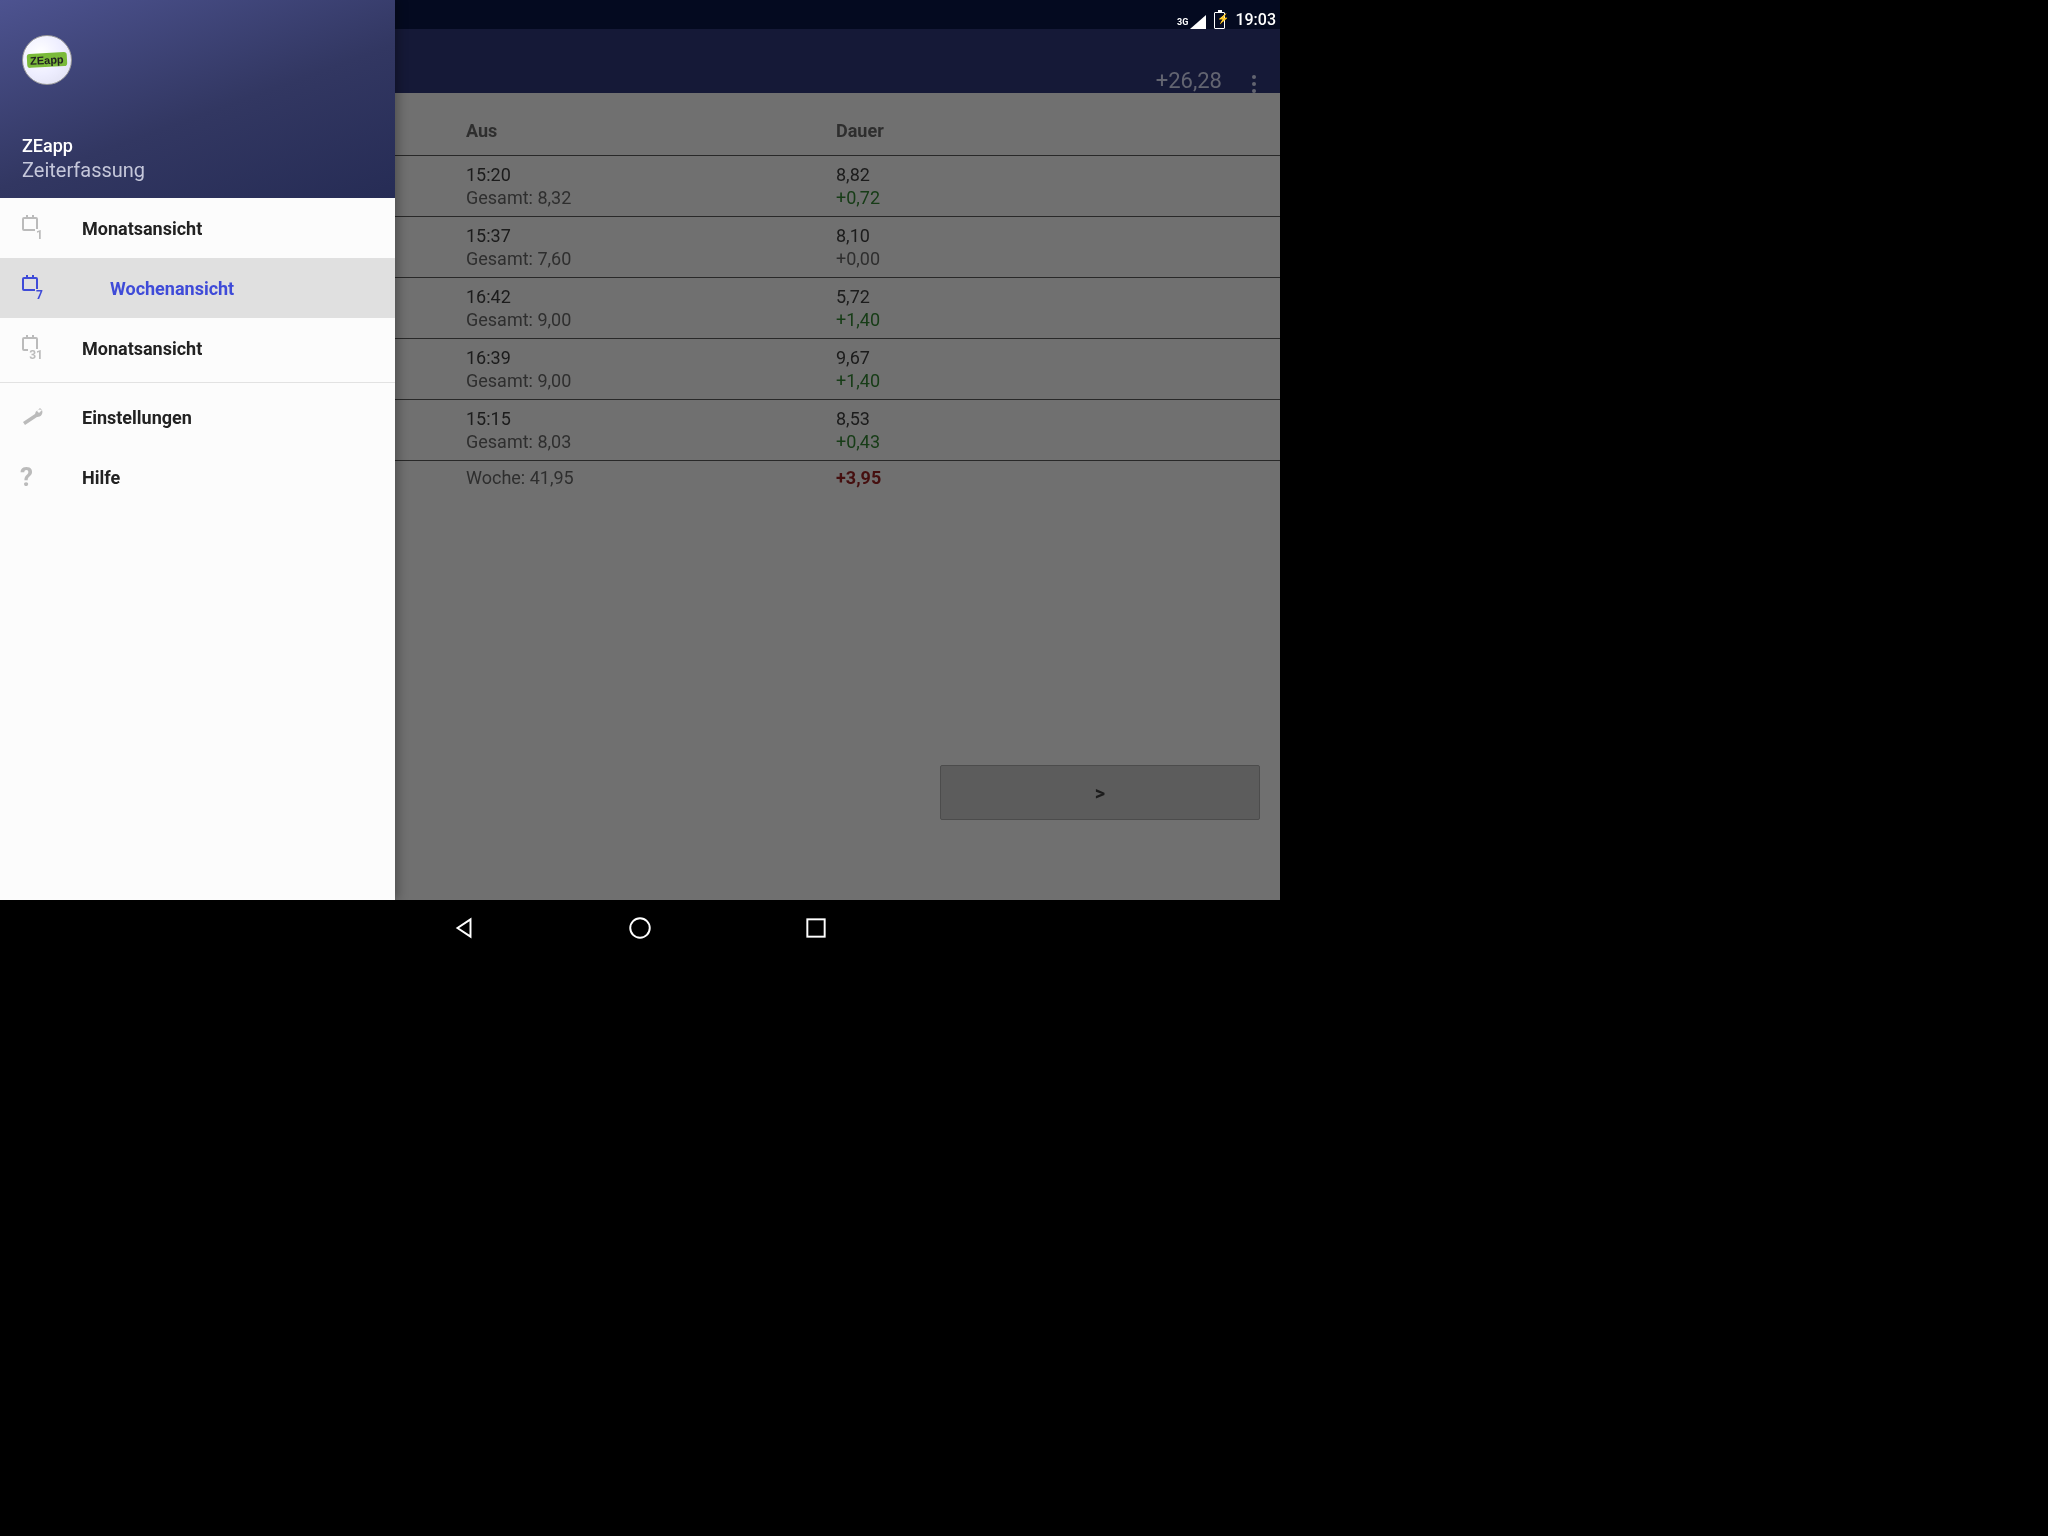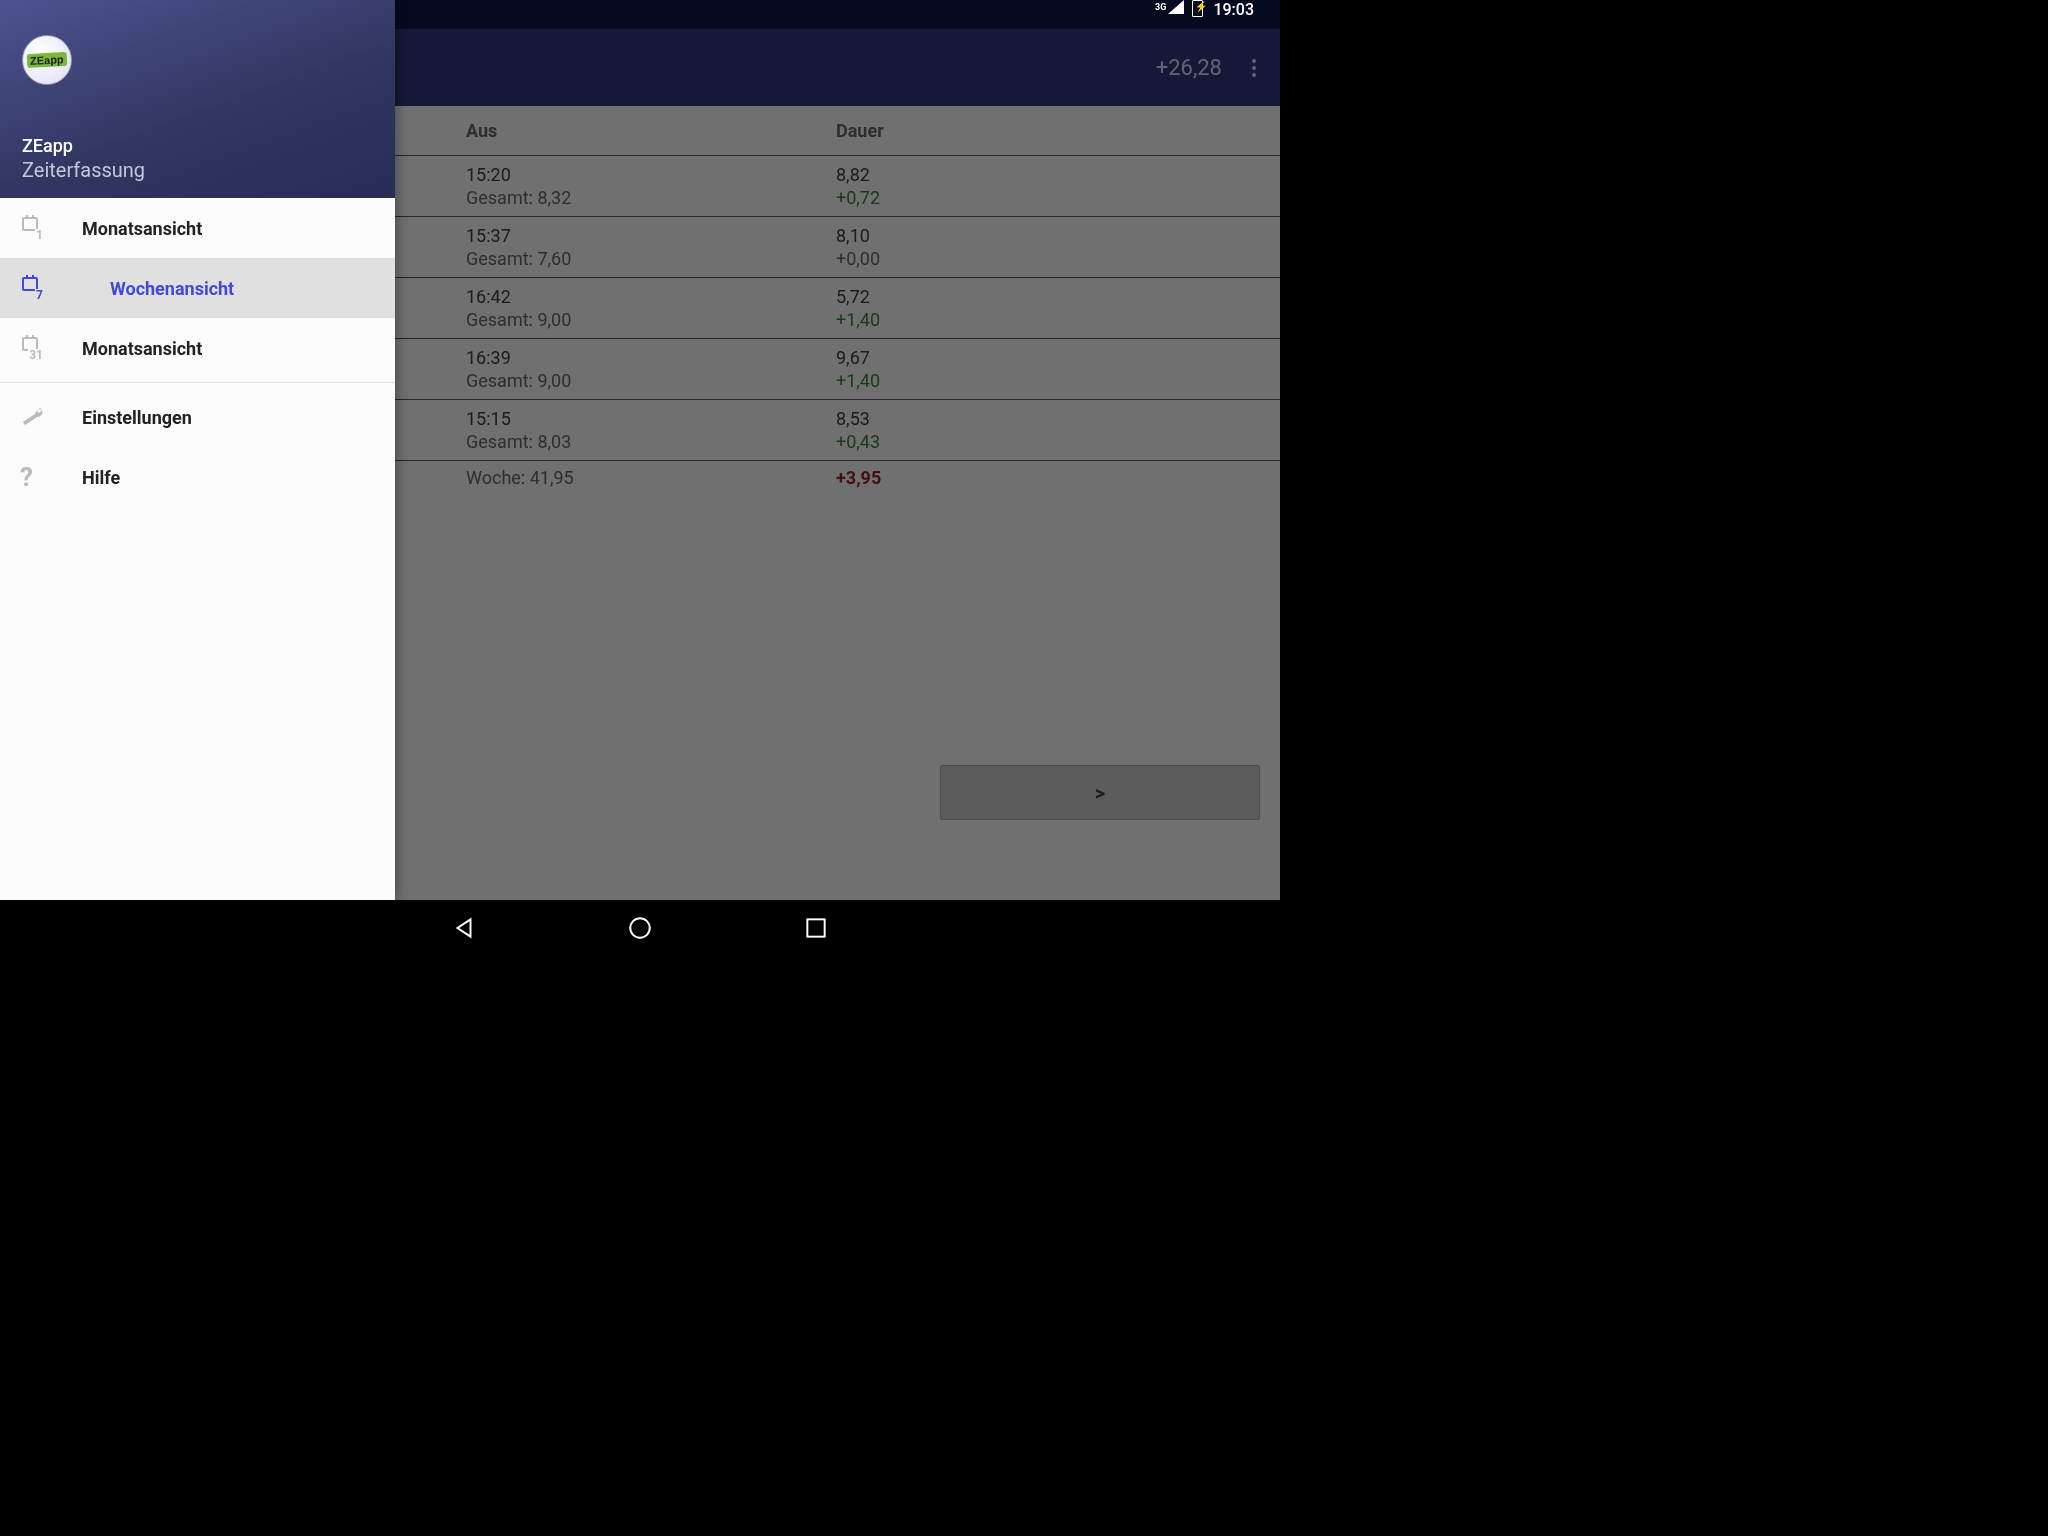--- a/index.html
+++ b/index.html
@@ -13,43 +13,43 @@
   }
 
   
   .status-bar {
     position: absolute;
     top: 0; left: 0; right: 0;
     height: 29px;
     background: #040a20;
     display: flex;
     justify-content: flex-end;
-    align-items: flex-start;
-    padding: 0 26px;
+    align-items: flex-end;
+    padding: 0 4px;
     color: #fff;
     font-size: 16px;
     z-index: 100;
   }
   .status-bar .sig-group { display:flex; align-items:center; margin-right:8px; }
   .status-bar .threeg { font-size:9px; font-weight:bold; margin-right:2px; line-height:1; }
   .status-bar .sig { width:0; height:0; border-style:solid; border-width:0 0 14px 16px; border-color:transparent transparent #fff transparent; }
   .status-bar .batt { width:11px; height:17px; border:1.5px solid #fff; border-radius:1px; margin-right:10px; position:relative; }
   .status-bar .batt::before { content:""; position:absolute; top:-3px; left:3px; width:4px; height:2px; background:#fff; }
   .status-bar .batt-bolt { position:absolute; left:2px; top:1px; font-size:10px; line-height:1; }
   .status-bar .clock { font-weight:500; }
 
   
   .app-bar {
     position: absolute;
     top: 29px; left: 0; right: 0;
-    height: 77px;
+    height: 64px;
     background: #272e65;
     display: flex;
     justify-content: flex-end;
-    align-items: center;
+    align-items: flex-end;
     padding-right: 14px;
     color: #b3b6cd;
   }
   .app-bar .balance { font-size:22px; margin-right:20px; }
   .app-bar .overflow { width:24px; display:flex; flex-direction:column; align-items:center; gap:3px; cursor:pointer; }
   .app-bar .overflow span { width:4px; height:4px; background:#b3b6cd; border-radius:50%; }
 
   
   .main {
     position: absolute;

